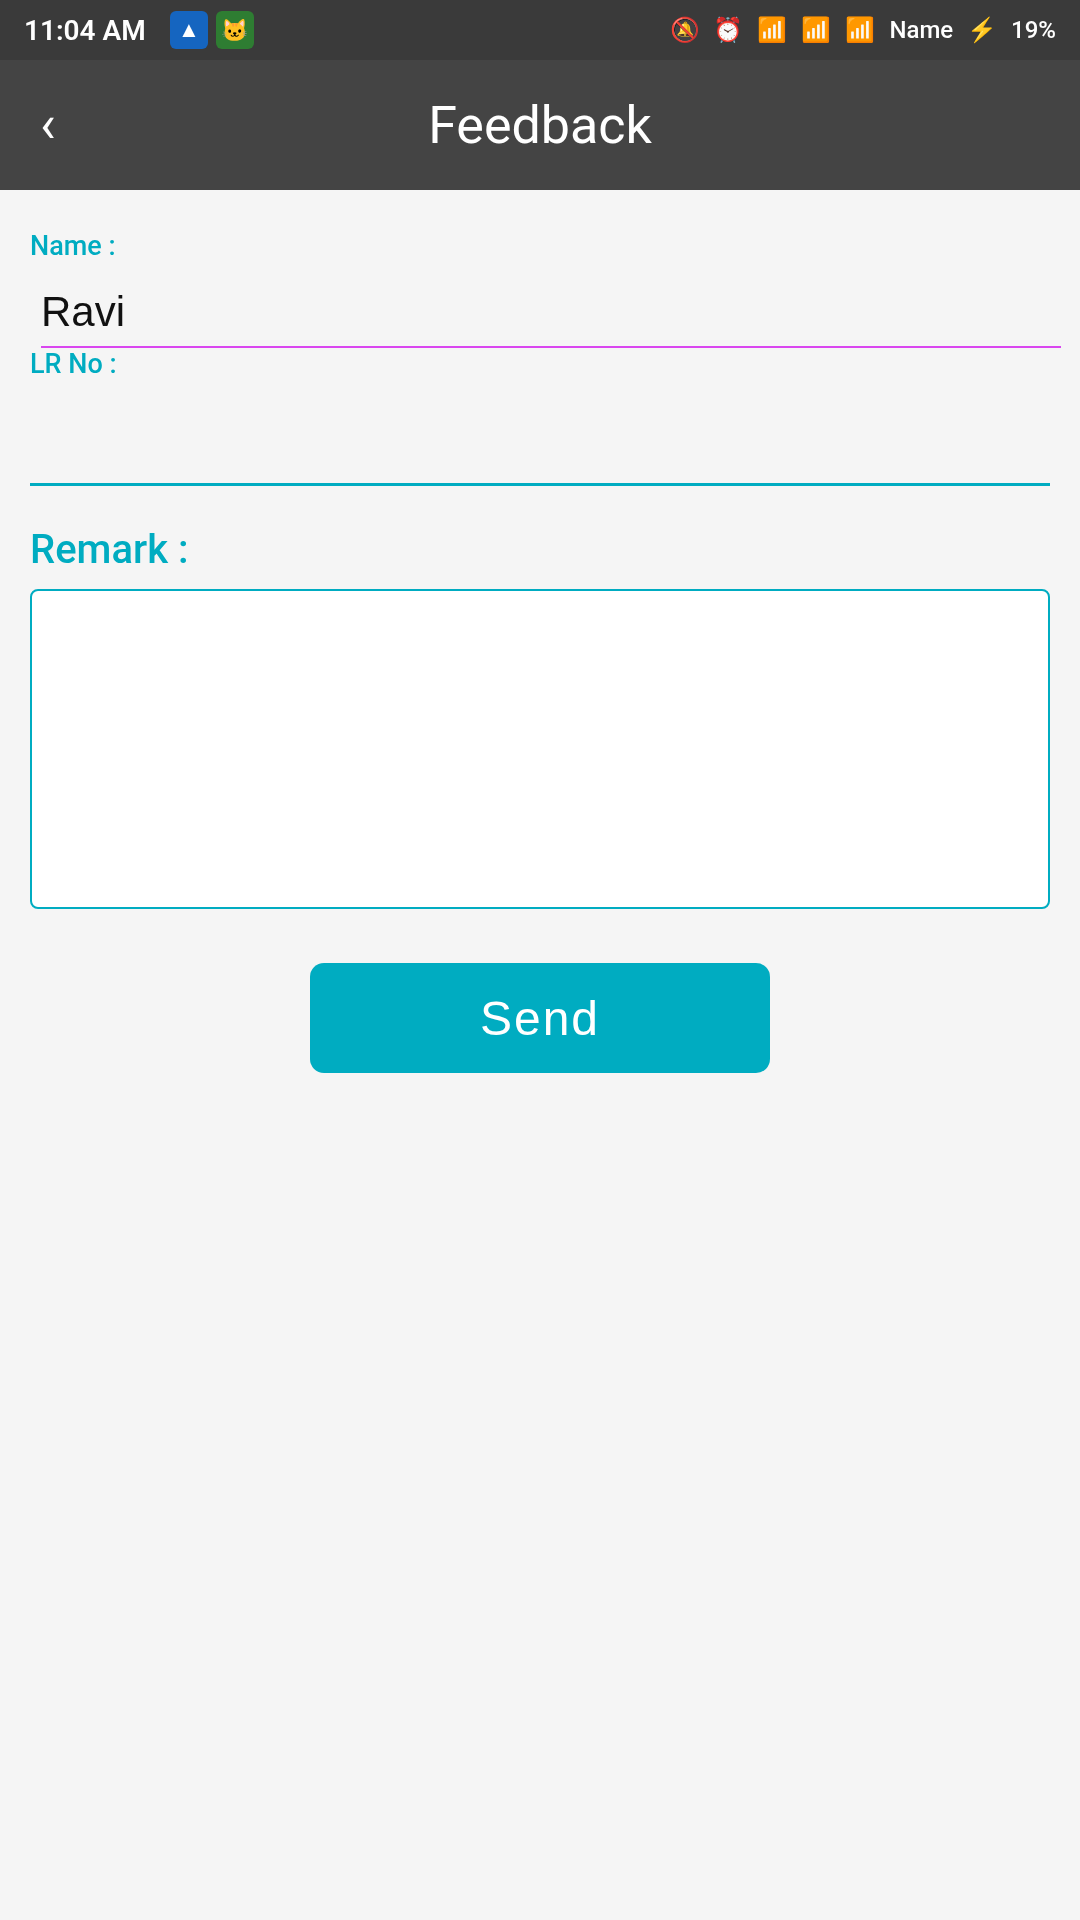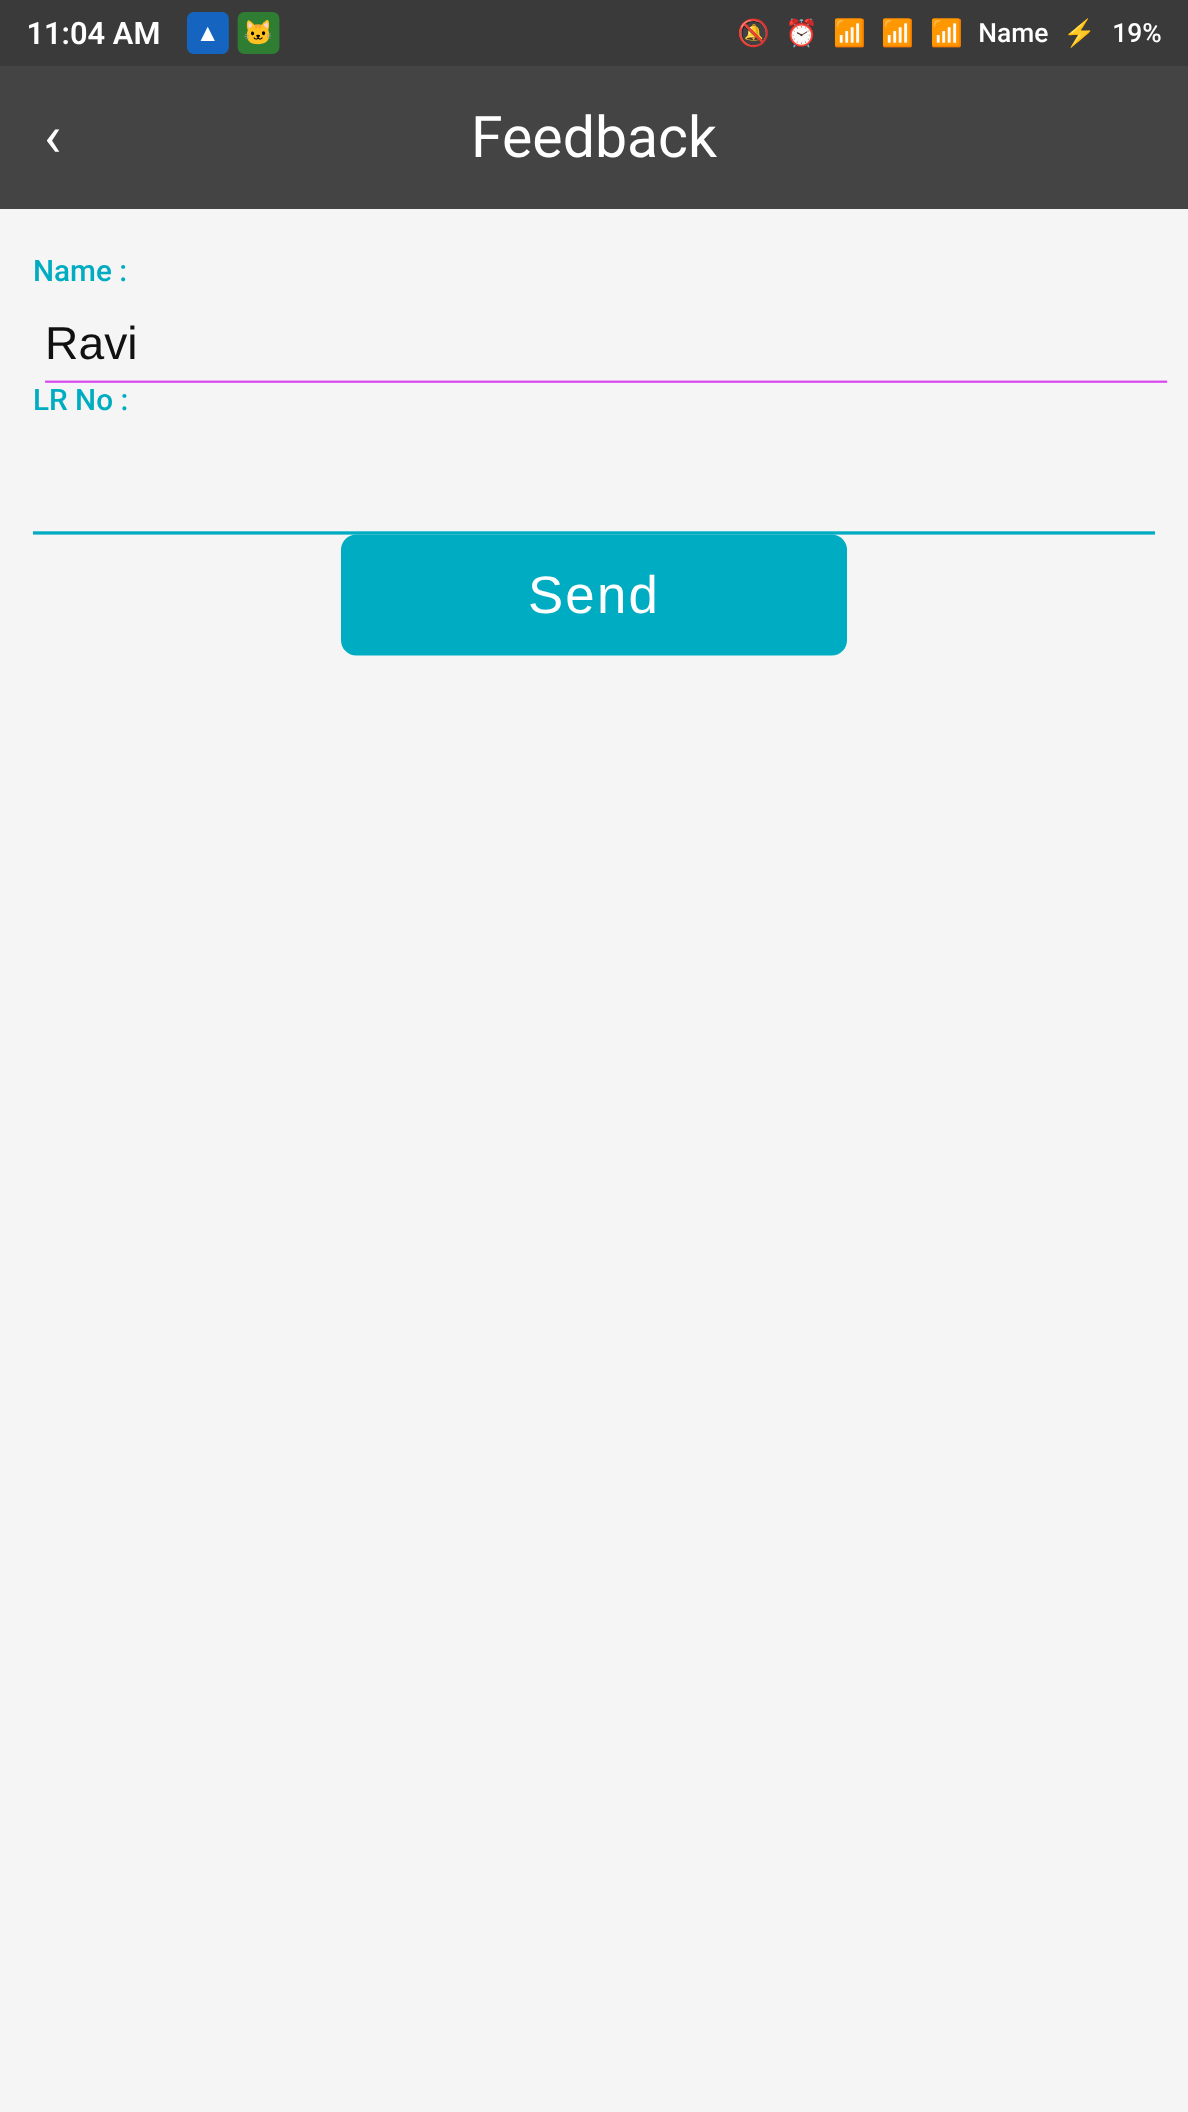--- a/index.html
+++ b/index.html
@@ -192,20 +192,21 @@
       font-size: 36px;
       color: #111;
       padding: 20px;
       outline: none;
       resize: none;
     }
 
     .send-btn-wrapper {
       display: flex;
       justify-content: center;
+      margin-top: 50px;
       margin-bottom: 60px;
     }
 
     .send-btn {
       background: #00acc1;
       color: white;
       border: none;
       border-radius: 14px;
       font-size: 48px;
       font-weight: 400;
@@ -250,18 +251,22 @@
     <input class="text-input" type="text" value="Ravi" style="">
   </div>
 
 
   <div>
     <div class="field-label">LR No :</div>
     <input class="lr-input" type="text" value="" style="">
   </div>
 
 
+  <div>
+    <div class="remark-label">Remark :</div>
+    <textarea class="remark-textarea" style=""></textarea>
+  </div>
 
   <div class="send-btn-wrapper">
     <button class="send-btn">Send</button>
   </div>
 
 </div>
 
 </body></html>

